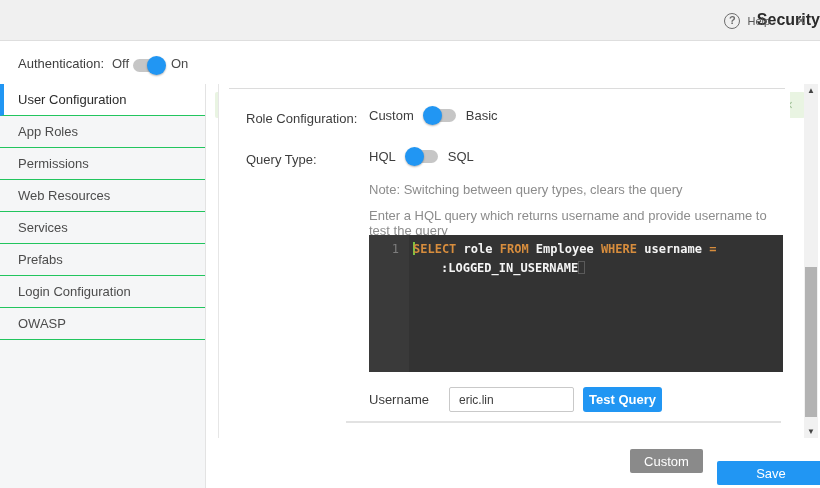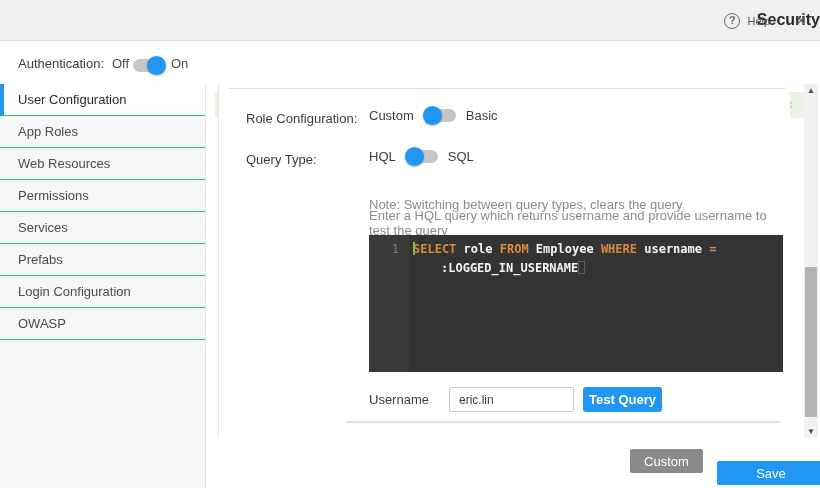--- a/index.html
+++ b/index.html
@@ -152,22 +152,22 @@
   <div class="banner">
     <span class="banner-check">✓</span>
     <span class="banner-text">Tested query successfully</span>
     <span class="banner-close">×</span>
   </div>
 </div>
 
 <div class="sidebar">
   <div class="side-item active">User Configuration</div>
   <div class="side-item">App Roles</div>
+  <div class="side-item">Permissions</div>
   <div class="side-item">Web Resources</div>
-  <div class="side-item">Permissions</div>
   <div class="side-item">Services</div>
   <div class="side-item">Prefabs</div>
   <div class="side-item">Login Configuration</div>
   <div class="side-item">OWASP</div>
 </div>
 
 <div class="content">
   <div class="content-top-divider"></div>
 
   <span class="field-label" style="top:27px;">Role Configuration:</span>
@@ -181,21 +181,21 @@
 
   <span class="field-label" style="top:68px;">Query Type:</span>
   <div class="value-row" style="top:65px;">
     <span>HQL</span>
     <span class="toggle left">
         <span class="knob"></span>
       </span>
     <span>SQL</span>
   </div>
 
-  <span class="note-text" style="top:113px;">Note: Switching between query types, clears the query</span>
+  <span class="note-text" style="top:98px;">Note: Switching between query types, clears the query</span>
   <span class="note-text" style="top:124px;">Enter a HQL query which returns username and provide username to test the query</span>
 
   <div class="editor">
     <div class="gutter">1</div>
     <div class="code-area">
       <div class="code-line"><span class="caret"></span><span class="kw">SELECT</span><span class="id"> role </span><span class="kw">FROM</span><span class="id"> Employee </span><span class="kw">WHERE</span><span class="id"> username </span><span class="kw">=</span></div>
       <div class="code-line wrapped"><span class="id">:LOGGED_IN_USERNAME</span><span class="bracket-box"></span></div>
     </div>
   </div>
 

